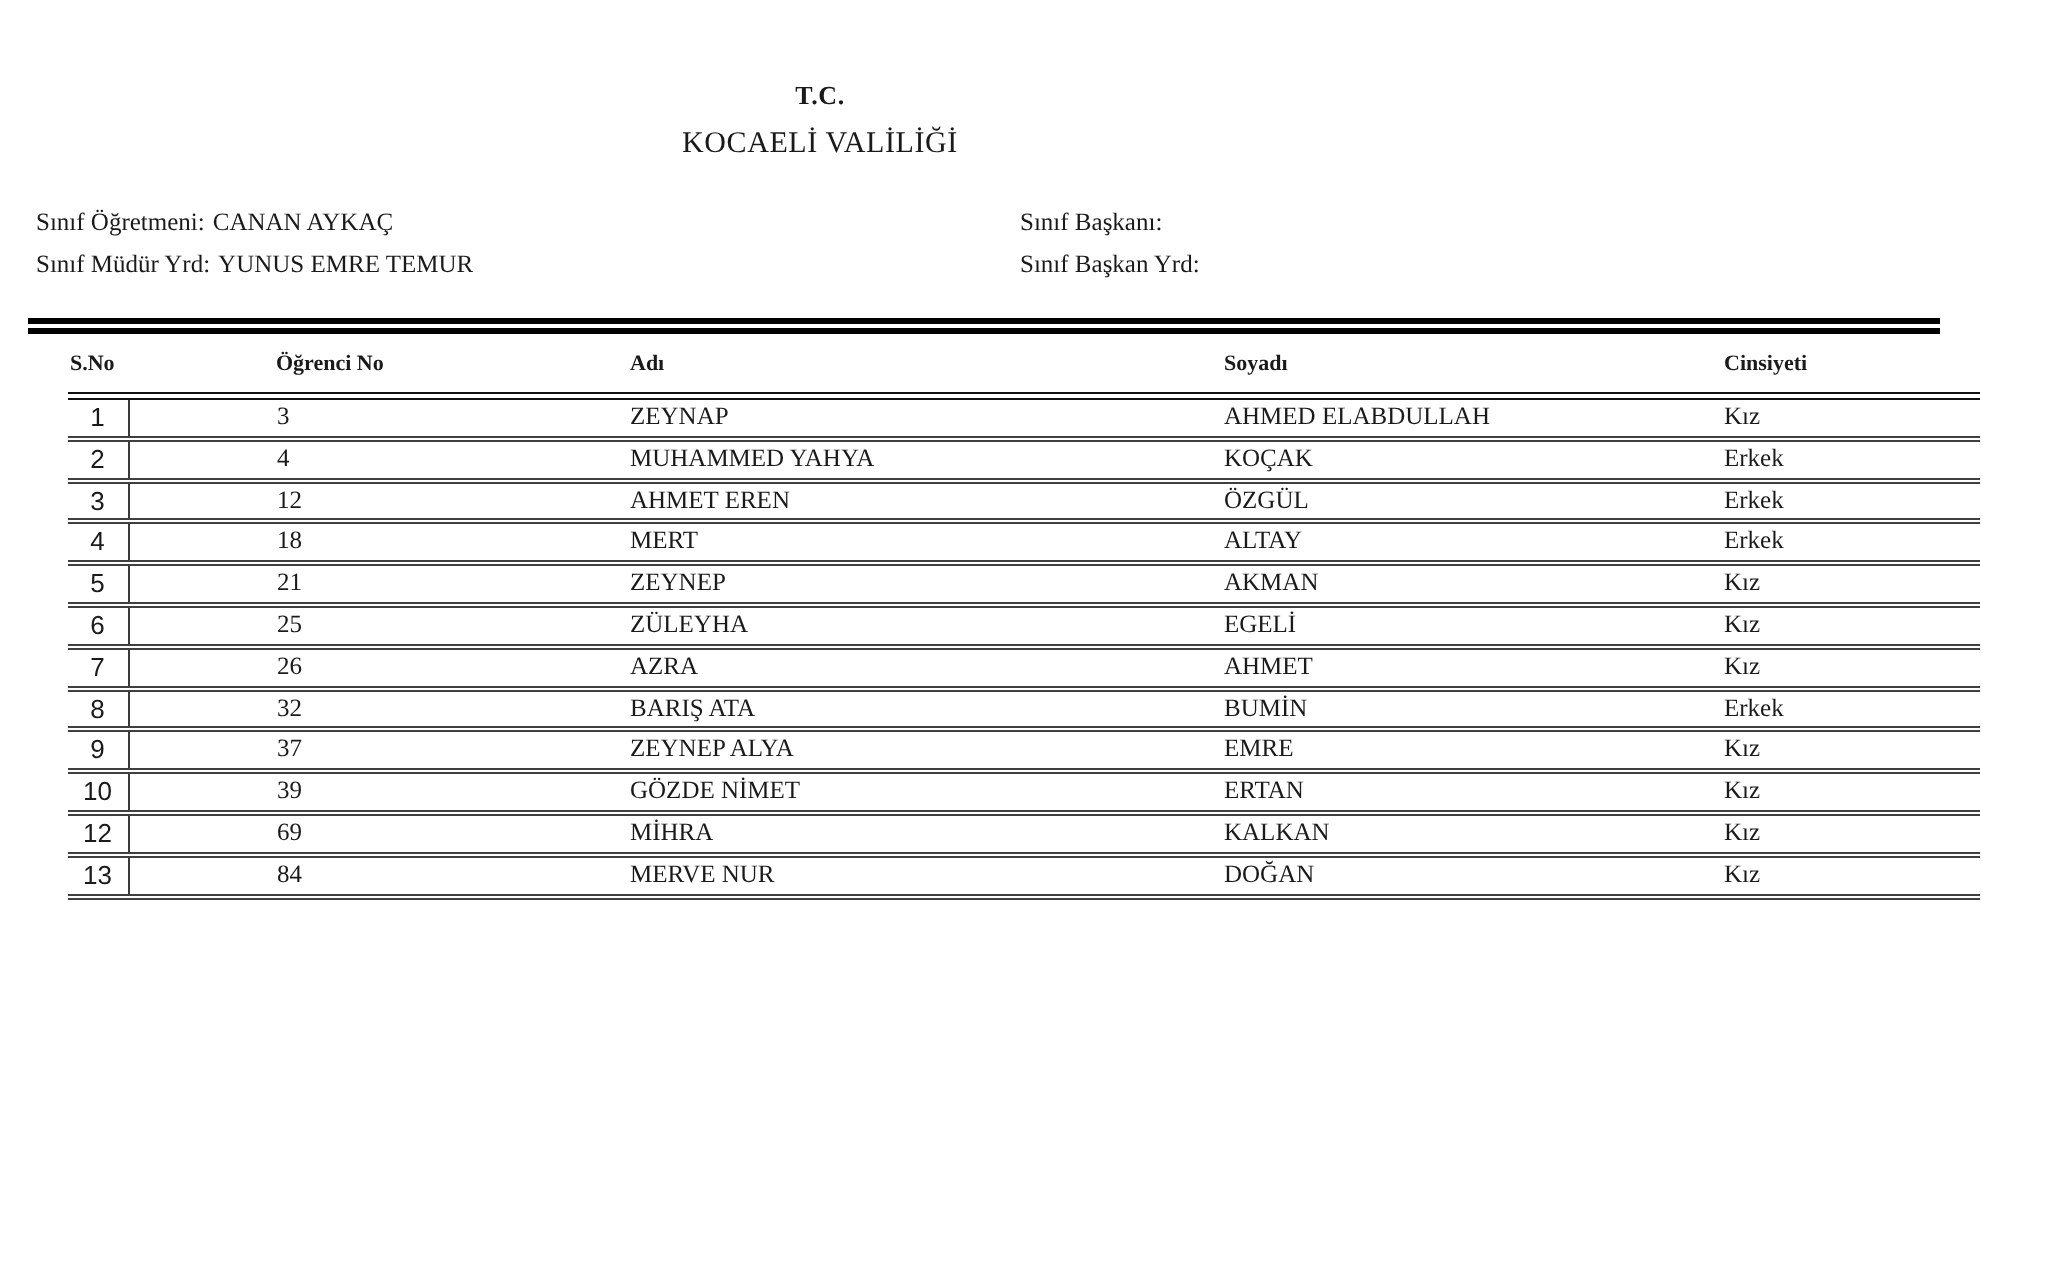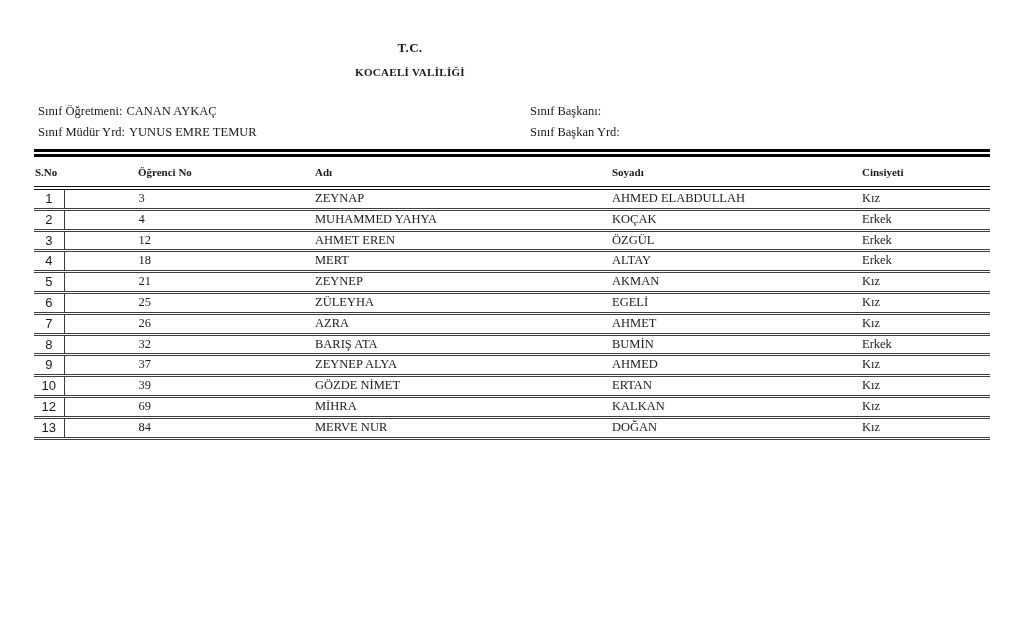--- a/index.html
+++ b/index.html
@@ -8,30 +8,30 @@
     background: #ffffff;
     color: #1a1a1a;
     font-family: "Liberation Serif", serif;
     overflow: hidden;
   }
   .page { width: 820px; height: 644px; position: relative; }
 
   
   .doc-header { padding-top: 40px; text-align: center; }
   .doc-header .t1 { font-size: 13px; font-weight: 700; line-height: 15px; margin-bottom: 8px; letter-spacing: 0.3px; }
-  .doc-header .t2 { font-size: 11px; font-weight: 700; line-height: 18px; margin-bottom: 10px; letter-spacing: 0.3px; }
+  .doc-header .t2 { font-size: 15px; font-weight: 400; line-height: 18px; margin-bottom: 10px; letter-spacing: 0.3px; }
   .doc-header .t3 { font-size: 14px; font-weight: 700; line-height: 18px; margin-bottom: 10px; }
   .doc-header .t4 { font-size: 13px; font-weight: 400; line-height: 17px; }
 
   
   .info {
-    margin: 20px 34px 0 34px;
+    margin: 20px 34px 0 14px;
     width: 956px;
     border-bottom: 8px double #000000;
-    padding-bottom: 6px;
+    padding-bottom: 16px;
   }
   .info-row { position: relative; height: 21px; line-height: 21px; font-size: 12.5px; padding-left: 4px; }
   .info-row .right { position: absolute; left: 496px; top: 0; }
   .info-row .val { margin-left: 4px; }
 
   
   table.class-table {
     margin: 2px 34px 0 34px;
     width: 956px;
     border-collapse: collapse;
@@ -163,21 +163,21 @@
           <td>8</td>
           <td>32</td>
           <td>BARIŞ ATA</td>
           <td>BUMİN</td>
           <td>Erkek</td>
         </tr>
         <tr>
           <td>9</td>
           <td>37</td>
           <td>ZEYNEP ALYA</td>
-          <td>AHMED</td>
+          <td>EMRE</td>
           <td>Kız</td>
         </tr>
         <tr>
           <td>10</td>
           <td>39</td>
           <td>GÖZDE NİMET</td>
           <td>ERTAN</td>
           <td>Kız</td>
         </tr>
         <tr>

